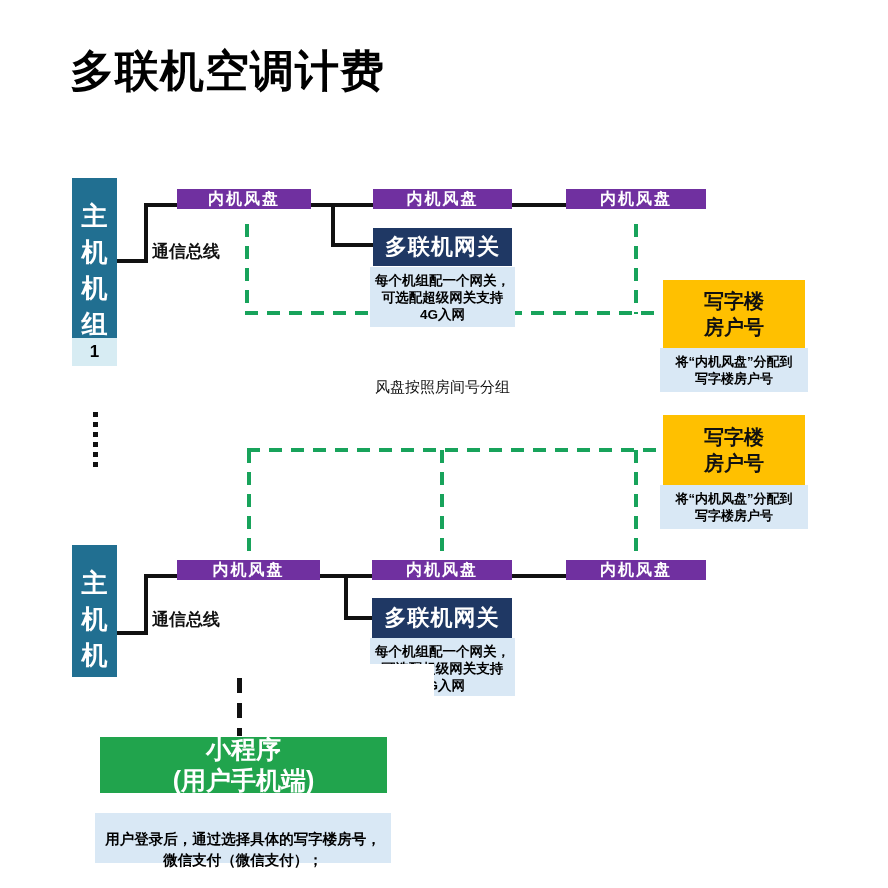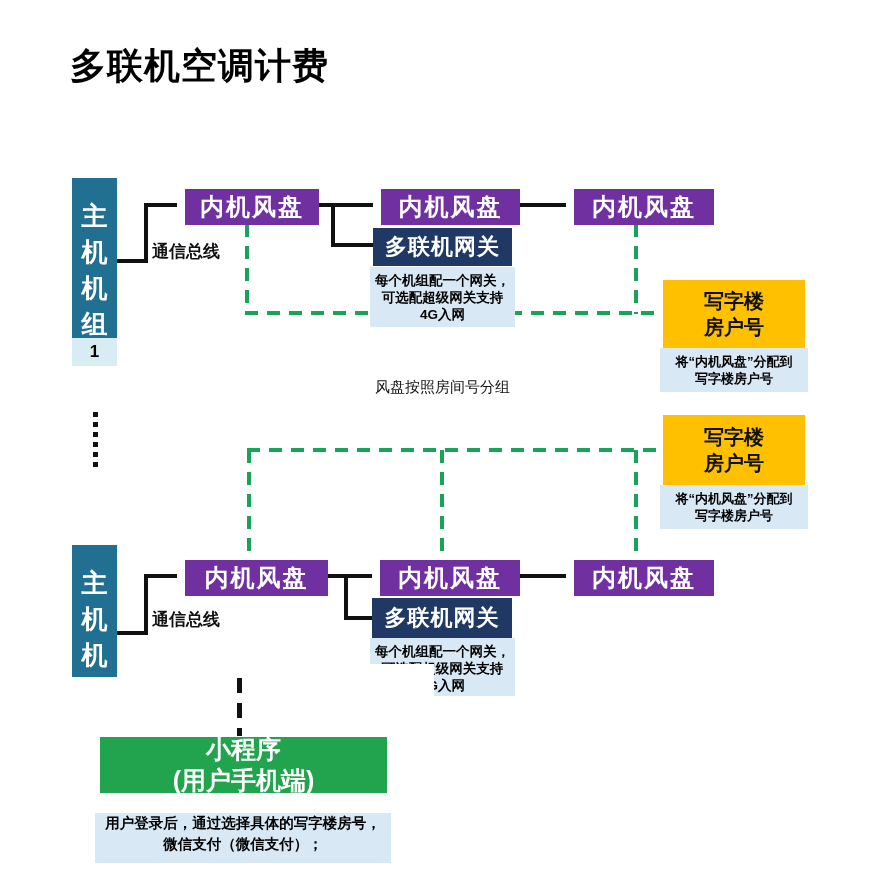--- a/index.html
+++ b/index.html
@@ -4,28 +4,28 @@
 <style>
   :root{
     --teal:#216f91; --purple:#7030a0; --navy:#1f3864;
     --noteblue:#d9e8f5; --idx:#d7ecf3; --yellow:#ffc000;
     --green:#21a44d; --dashg:#18a35b; --ink:#111111;
   }
   html,body{margin:0;padding:0;background:#fff;}
   .canvas{position:relative;width:888px;height:888px;background:#ffffff;overflow:hidden;
           font-family:"Liberation Sans","DejaVu Sans",sans-serif;color:#111;}
   .abs{position:absolute;}
-  .title{font-size:36px;font-weight:900;letter-spacing:1px;color:#000;white-space:nowrap;}
+  .title{font-size:44px;font-weight:900;letter-spacing:1px;color:#000;white-space:nowrap;}
   .host{width:45px;background:var(--teal);color:#fff;font-weight:bold;font-size:26px;
         line-height:36px;text-align:center;padding-top:20px;box-sizing:border-box;
         overflow:hidden;word-break:break-all;}
   .hostidx{width:45px;height:28px;background:var(--idx);color:#000;font-weight:bold;
         font-size:17px;text-align:center;line-height:28px;}
-  .pbox{background:var(--purple);color:#fff;font-weight:bold;font-size:24px;height:36px;
-        display:flex;align-items:center;justify-content:center;letter-spacing:2px;white-space:nowrap;margin-left:8px;}
+  .pbox{background:var(--purple);color:#fff;font-weight:bold;font-size:16px;height:20px;
+        display:flex;align-items:center;justify-content:center;letter-spacing:2px;white-space:nowrap;}
   .nbox{background:var(--navy);color:#fff;font-weight:bold;font-size:22px;
         display:flex;align-items:center;justify-content:center;letter-spacing:1px;white-space:nowrap;}
   .note{background:var(--noteblue);color:#000;font-weight:bold;font-size:13.5px;line-height:17px;
         text-align:center;padding-top:5px;box-sizing:border-box;}
   .ybox{background:var(--yellow);color:#111;font-weight:bold;font-size:20px;line-height:26px;
         text-align:center;display:flex;flex-direction:column;justify-content:center;}
   .gbox{background:var(--green);color:#fff;font-weight:bold;font-size:25px;line-height:31px;
         text-align:center;display:flex;flex-direction:column;justify-content:center;}
   .busline{background:var(--ink);}
   .gdh{height:4px;background:repeating-linear-gradient(90deg,var(--dashg) 0 13px,transparent 13px 22px);}
@@ -120,18 +120,18 @@
     <div>可选配超级网关支持</div>
     <div>4G入网</div>
   </div>
 
   <div class="abs patch" style="left:370px;top:664px;width:64px;height:34px;"></div>
 
   <div class="abs gbox" style="left:100px;top:737px;width:287px;height:56px;">
     <div>小程序</div>
     <div>(用户手机端)</div>
   </div>
-  <div class="abs note" style="left:95px;top:813px;width:296px;height:50px;font-size:14.5px;line-height:21px;padding-top:0;">
+  <div class="abs note" style="left:95px;top:813px;width:296px;height:50px;font-size:14.5px;line-height:21px;padding-top:16px;">
     <div>用户登录后，通过选择具体的写字楼房号，</div>
     <div>微信支付（微信支付）；</div>
   </div>
 
 </div>
 
 </body></html>

